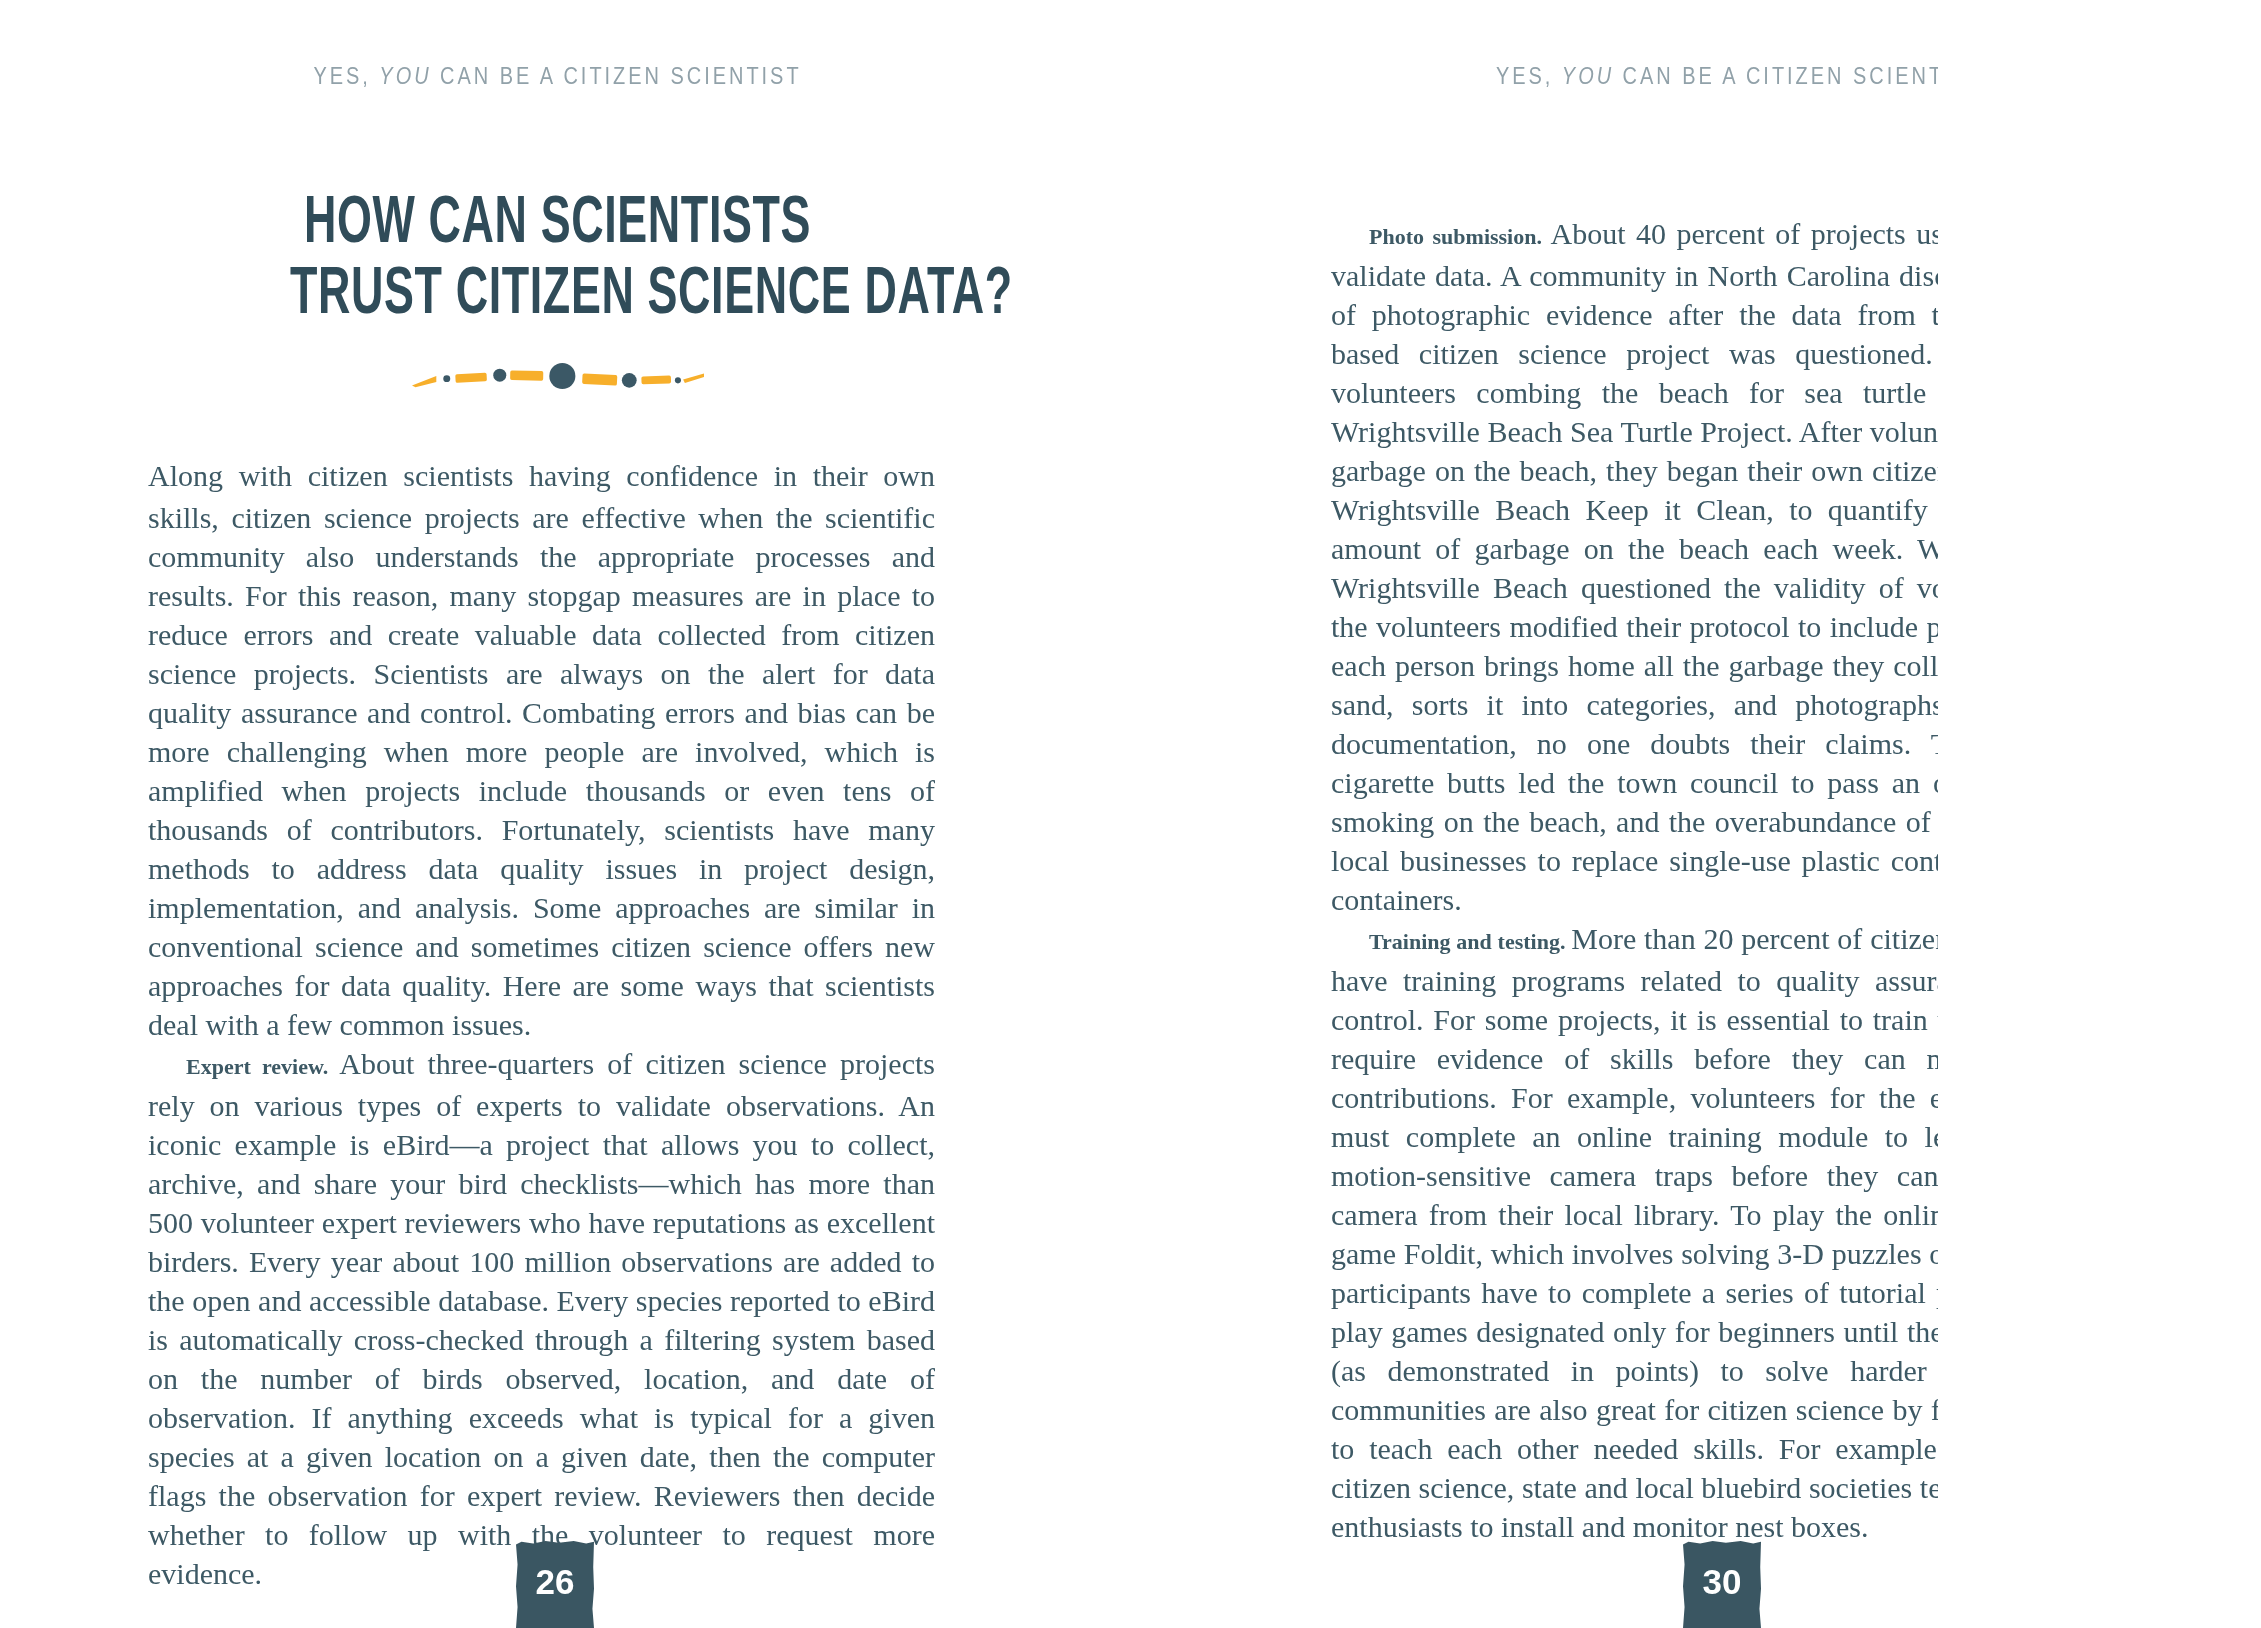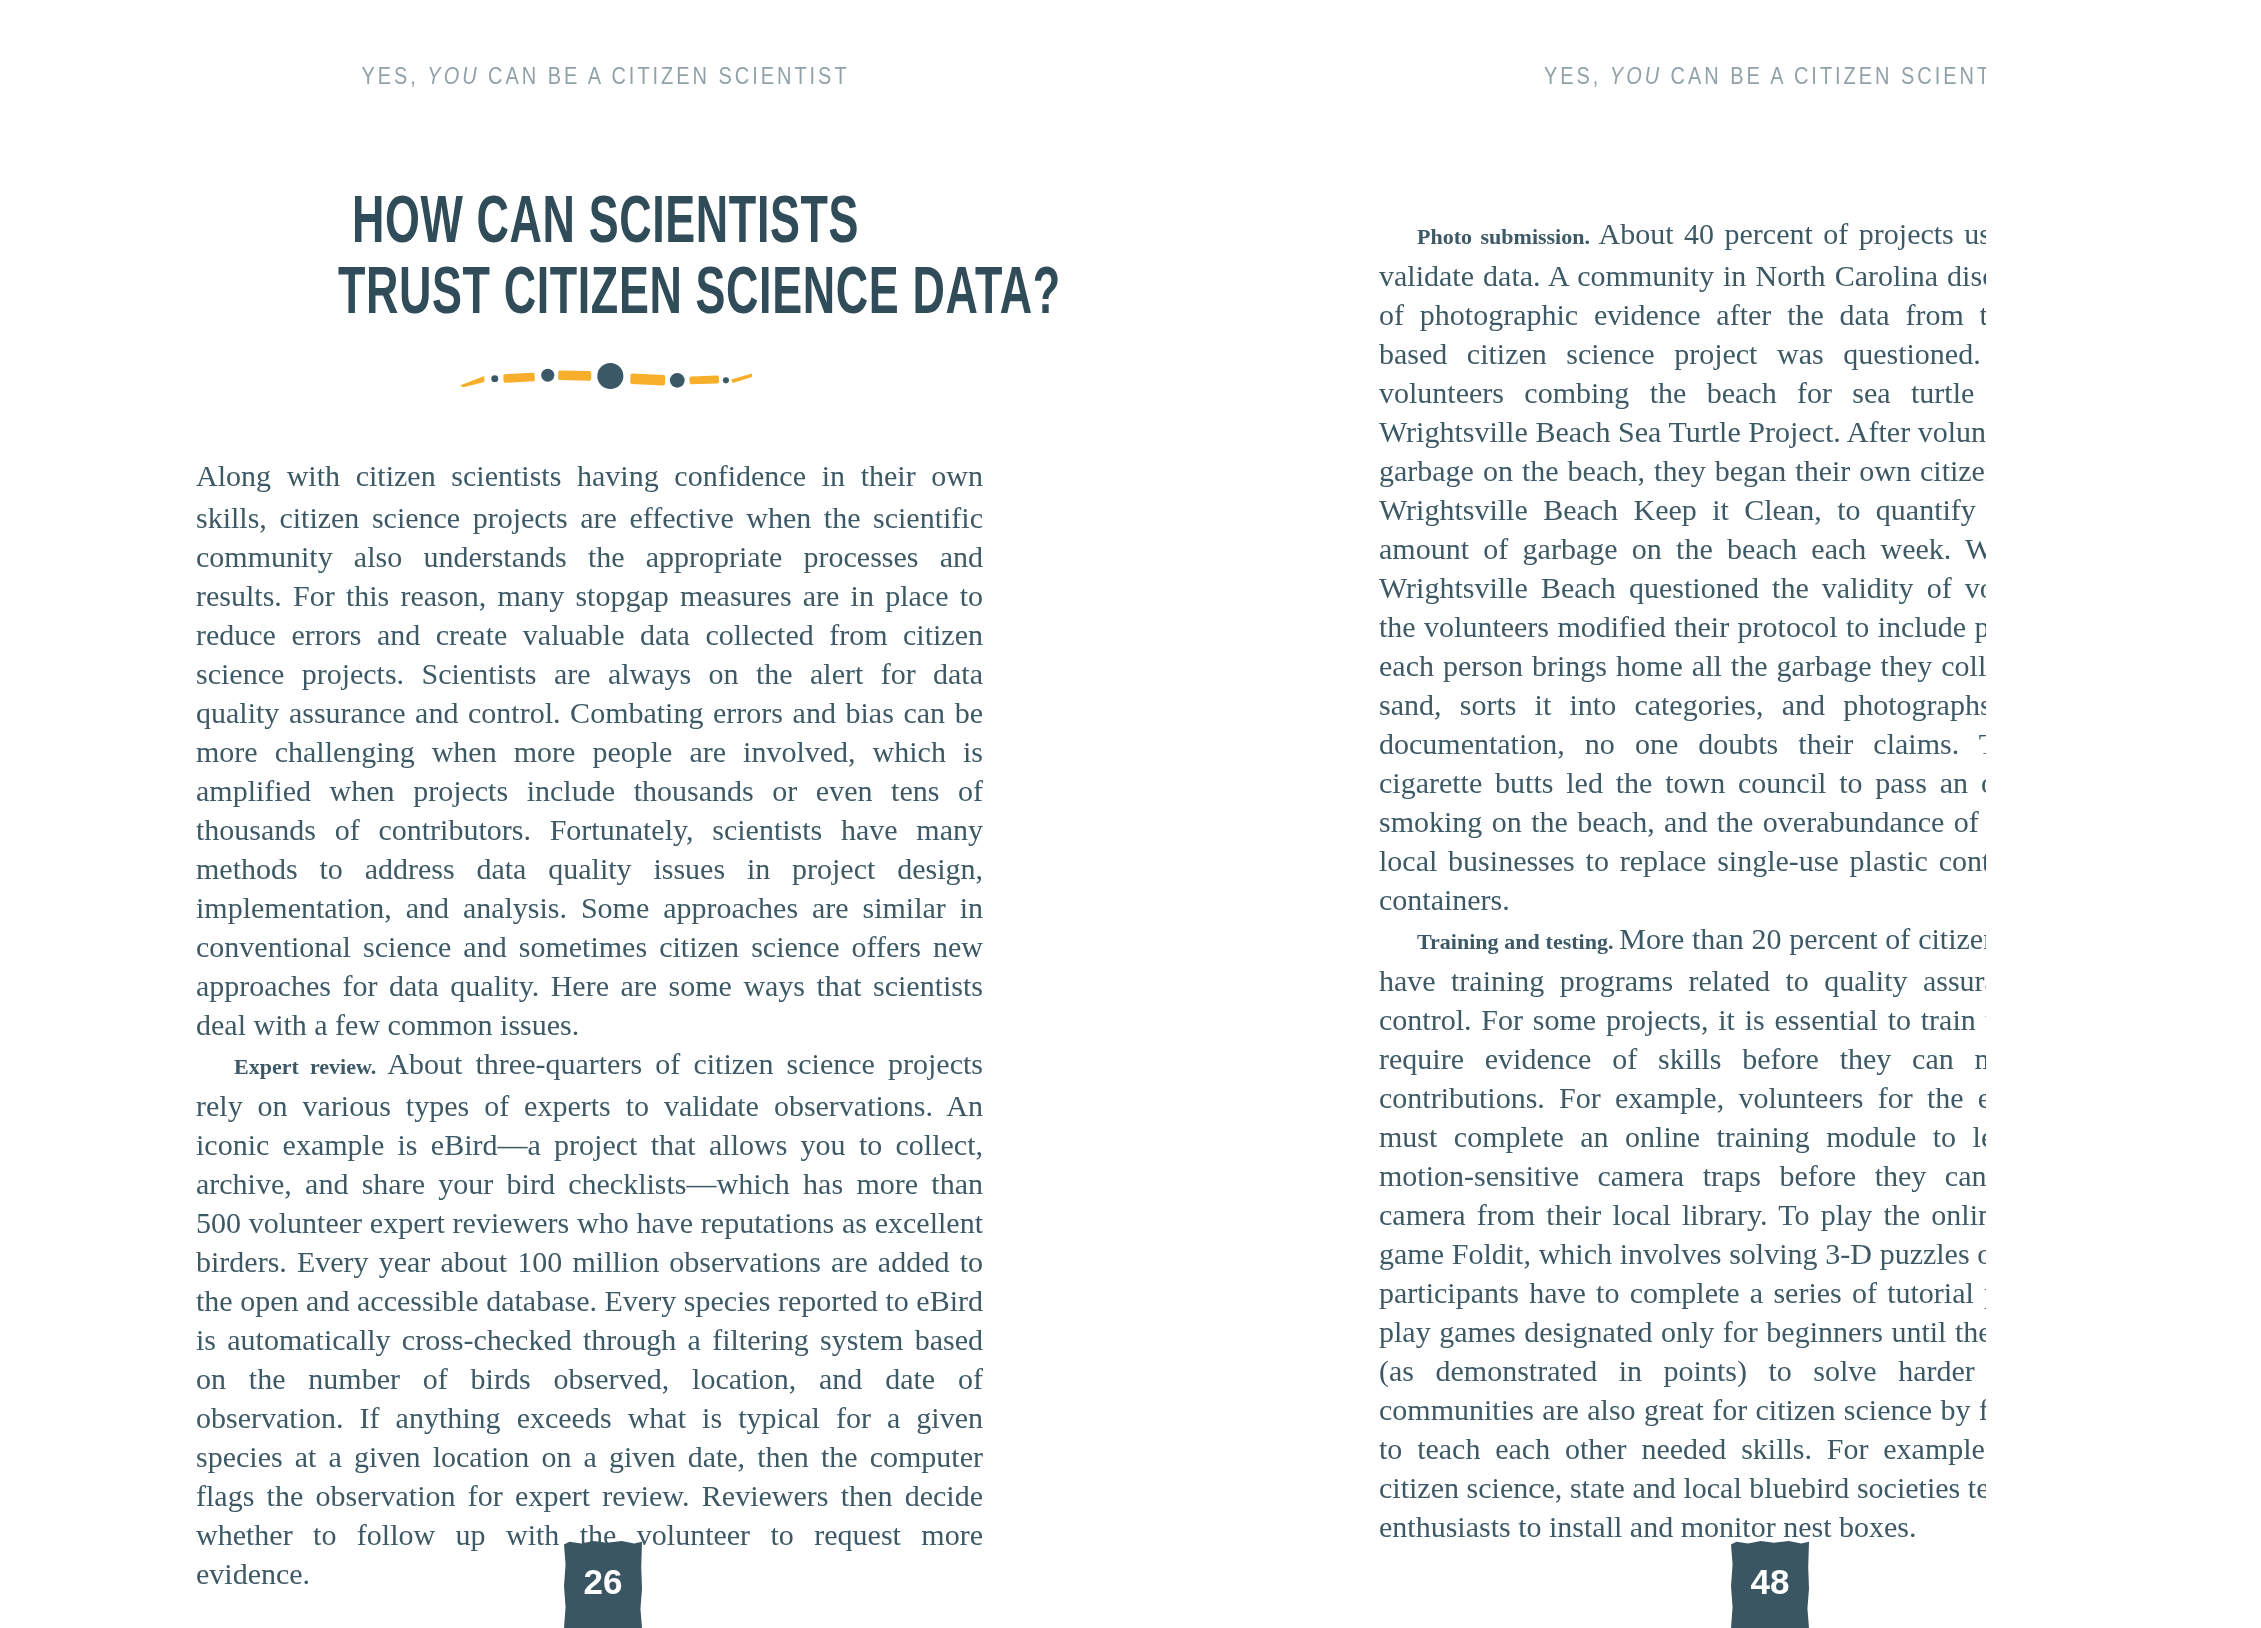--- a/index.html
+++ b/index.html
@@ -4,21 +4,20 @@
 <style>
   html, body { margin: 0; padding: 0; background: #ffffff; }
 
   .spread {
     position: relative;
     width: 1938px;
     height: 1628px;
     background: var(--background, #ffffff);
     font-family: "Liberation Serif", serif;
     overflow: hidden;
-    margin-left: 48px;
   }
 
   
   .running-head {
     position: absolute;
     top: 63px;
     text-align: center;
     font-family: "Liberation Sans", sans-serif;
     font-weight: 400;
     font-size: 23.5px;
@@ -141,17 +140,17 @@
 
   <div class="body-col bc-right">
     <p class="indent"><span class="lead">Photo submission. </span><span>About 40 percent of projects use photographs to validate data. A community in North Carolina discovered the value of photographic evidence after the data from their community-based citizen science project was questioned. They began as volunteers combing the beach for sea turtle tracks with the Wrightsville Beach Sea Turtle Project. After volunteers encountered garbage on the beach, they began their own citizen science project, Wrightsville Beach Keep it Clean, to quantify and monitor the amount of garbage on the beach each week. When residents of Wrightsville Beach questioned the validity of volunteer findings, the volunteers modified their protocol to include photographs. Now each person brings home all the garbage they collect, rinses off the sand, sorts it into categories, and photographs it. With photo documentation, no one doubts their claims. The evidence of cigarette butts led the town council to pass an ordinance against smoking on the beach, and the overabundance of plastics led some local businesses to replace single-use plastic containers with glass containers.</span></p>
     <p class="indent"><span class="lead">Training and testing. </span><span>More than 20 percent of citizen science projects have training programs related to quality assurance and quality control. For some projects, it is essential to train volunteers and/or require evidence of skills before they can make meaningful contributions. For example, volunteers for the eMammal project must complete an online training module to learn how to use motion-sensitive camera traps before they can borrow such a camera from their local library. To play the online citizen science game Foldit, which involves solving 3-D puzzles of protein folding, participants have to complete a series of tutorial puzzles, and then play games designated only for beginners until they gain the ability (as demonstrated in points) to solve harder puzzles. Hobby communities are also great for citizen science by facilitating people to teach each other needed skills. For example, for ornithology citizen science, state and local bluebird societies teach birdwatching enthusiasts to install and monitor nest boxes.</span></p>
   </div>
 
   <div class="pagenum-box pn-left">
     <span>26</span>
   </div>
   <div class="pagenum-box pn-right">
-    <span>48</span>
+    <span>30</span>
   </div>
 
 </div>
 
 
 </body></html>

